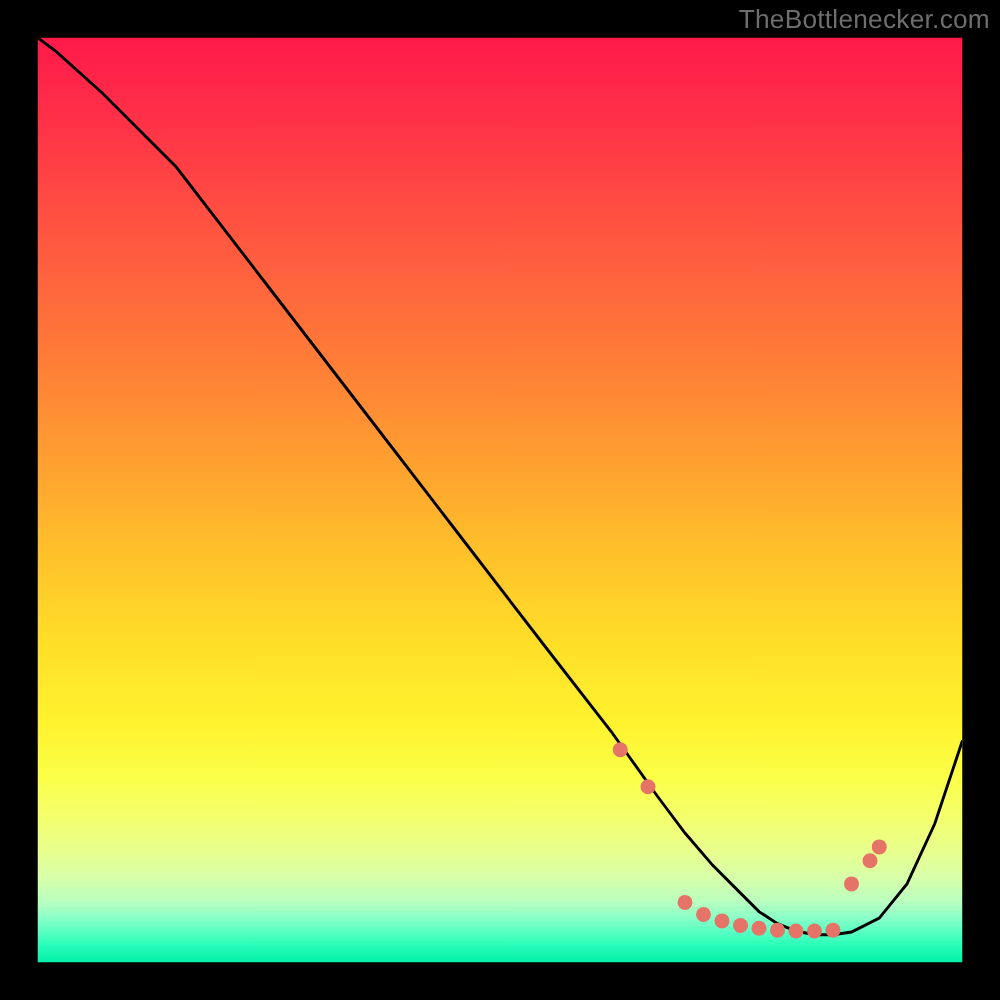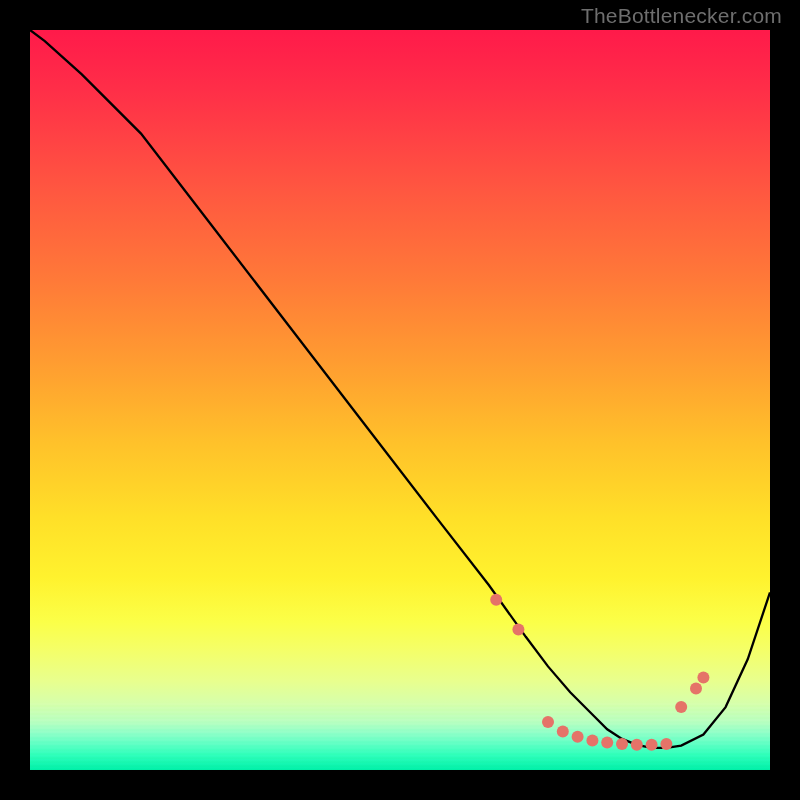--- a/index.html
+++ b/index.html
@@ -82,21 +82,21 @@
     fill: none;
     stroke: #000;
     stroke-width: 2.3;
   }
   .dot {
     fill: #e57368;
   }
   .watermark-wrap {
     position: absolute;
     top: 4px;
-    right: 18px;
+    right: 8px;
   }
   .watermark {
     color: #6e6e6e;
     font-size: 21px;
     letter-spacing: 0.2px;
     font-weight: 500;
   }
 </style>
 </head>
 <body>

